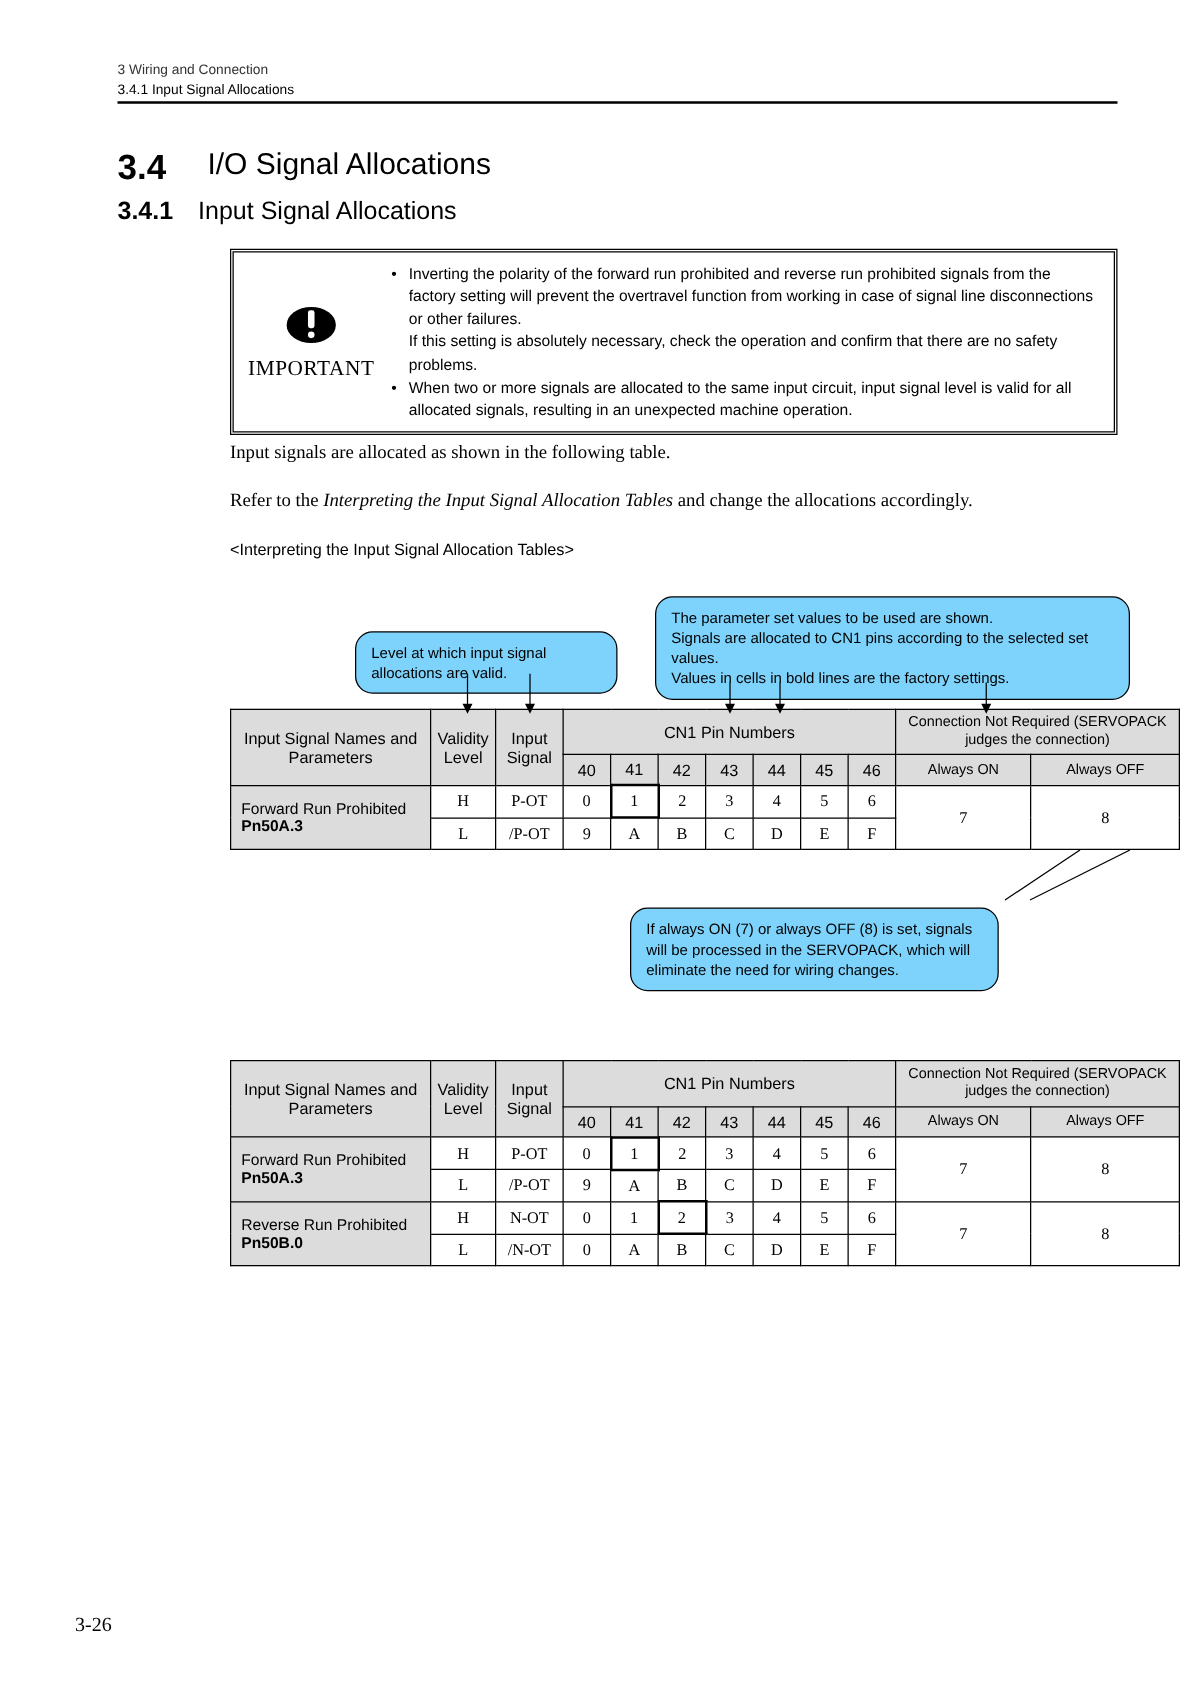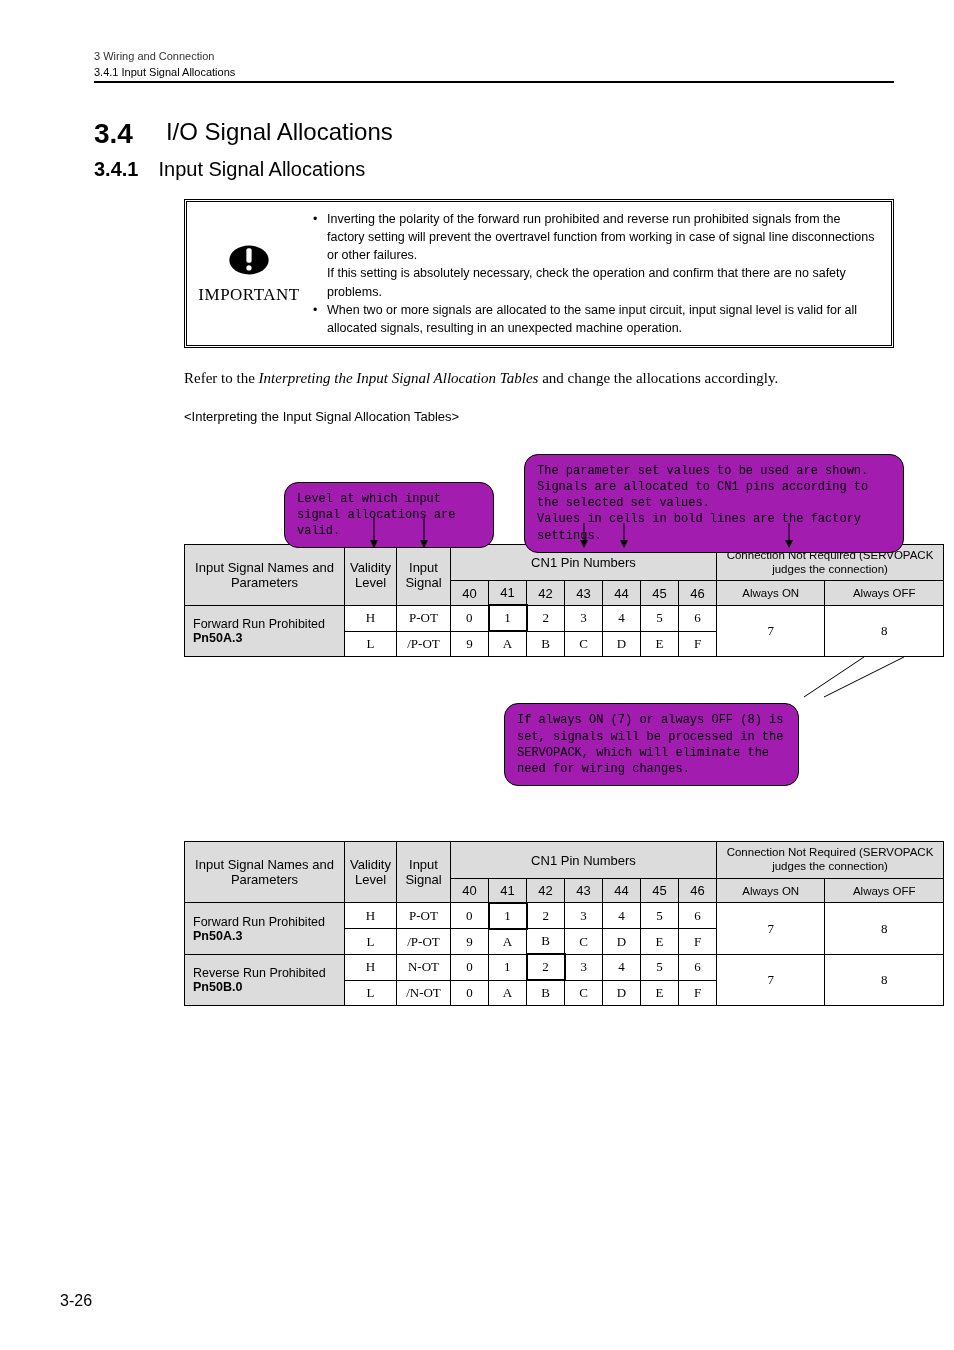--- a/index.html
+++ b/index.html
@@ -42,34 +42,33 @@
   .refer { margin: 22px 0 0 90px; font-family: "Times New Roman", serif; font-size: 15px; }
   .refer .ital { font-style: italic; }
   .interp { margin: 22px 0 0 90px; font-size: 13px; }
   .diagram-wrap { margin: 30px 0 0 90px; position: relative; }
   .bubble {
     border: 1.2px solid #000;
     border-radius: 14px;
     padding: 8px 12px;
     font-size: 12px;
     line-height: 1.35;
-    background: #a21caf;
+    background: #7dd3fc;
     position: absolute;
-    font-family: Liberation Mono, monospace;
   }
   .tbl { border-collapse: collapse; width: 760px; font-size: 13px; }
   .tbl th, .tbl td { border: 1px solid #000; text-align: center; vertical-align: middle; padding: 4px 2px; }
   .tbl .hdr { background: #dcdcdc; font-weight: normal; }
   .tbl .signame { text-align: left; padding-left: 8px; background: #dcdcdc; font-size: 12.5px; }
   .tbl .param { font-weight: bold; }
   .tbl .serif { font-family: "Times New Roman", serif; }
   .tbl .pin { width: 38px; }
   .bold-cell { border-width: 2px !important; }
   .diagram-spacer { height: 90px; }
-  .footer { position: absolute; bottom: 40px; left: 60px; font-family: Liberation Sans, sans-serif; font-size: 16px; }
+  .footer { position: absolute; bottom: 40px; left: 60px; font-family: Liberation Serif, serif; font-size: 16px; }
 </style>
 </head>
 <body>
 
 <div class="page">
   <div class="header-top">3  Wiring and Connection</div>
   <div class="header-sub">3.4.1  Input Signal Allocations</div>
 
   <div class="sec-title">
     <span class="sec-num">3.4</span>
@@ -99,20 +98,21 @@
           <span class="bul"></span>
           <span class="txt">If this setting is absolutely necessary, check the operation and confirm that there are no safety problems.</span>
         </div>
       <div class="row">
           <span class="bul">•</span>
           <span class="txt">When two or more signals are allocated to the same input circuit, input signal level is valid for all allocated signals, resulting in an unexpected machine operation.</span>
         </div>
     </div>
   </div>
 
+  <div class="caption">Input signals are allocated as shown in the following table.</div>
   <div class="refer">
     <span>Refer to the </span><span class="ital">Interpreting the Input Signal Allocation Tables</span><span> and change the allocations accordingly.</span>
   </div>
   <div class="interp">&lt;Interpreting the Input Signal Allocation Tables&gt;</div>
 
   <div class="diagram-wrap">
     <div class="bubble" style="left:100px; top:28px; width:210px;">Level at which input signal allocations are valid.</div>
     <div class="bubble" style="left:340px; top:0px; width:380px;">
       <div>The parameter set values to be used are shown.</div>
       <div>Signals are allocated to CN1 pins according to the selected set values.</div>

